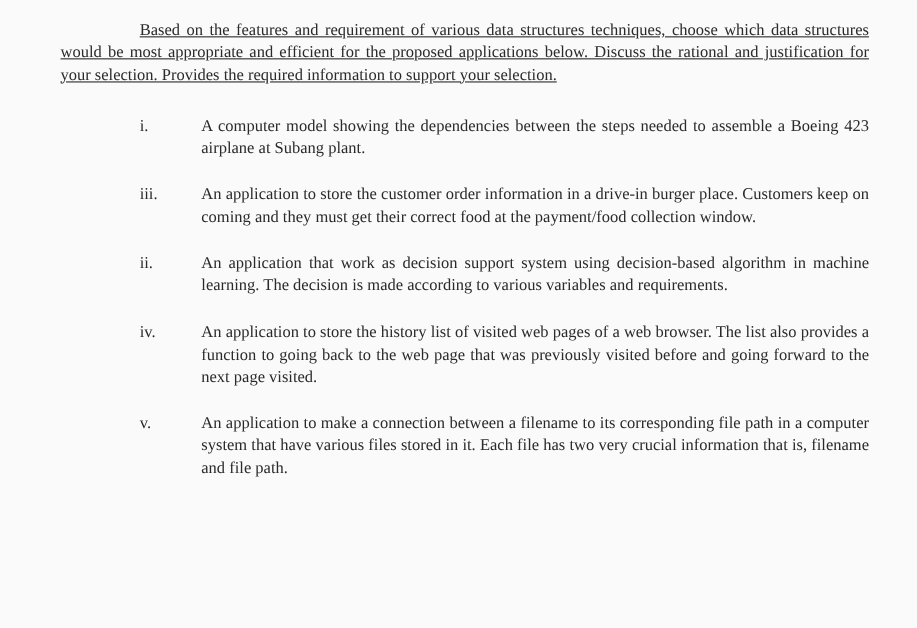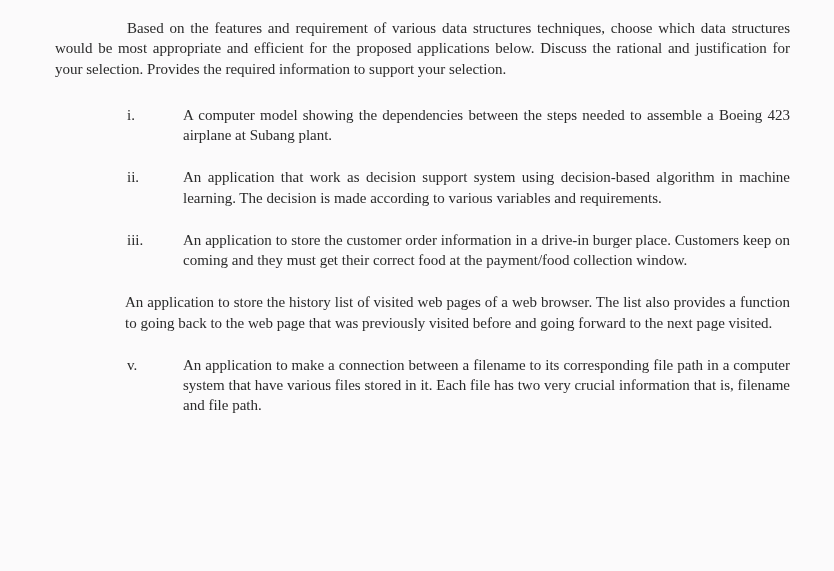--- a/index.html
+++ b/index.html
@@ -15,20 +15,21 @@
       font-size: 15px;
       line-height: 1.35;
       color: #2a2a2a;
       padding: 18px 44px 18px 55px;
       overflow: hidden;
     }
     .intro {
       text-align: justify;
       text-justify: inter-word;
       margin-bottom: 26px;
+      text-decoration: underline;
     }
     .intro-indent {
       display: inline-block;
       width: 72px;
     }
     .list {
       padding-left: 70px;
     }
     .list-item {
       display: flex;
@@ -53,30 +54,31 @@
 </div>
 
 <div class="list">
 
   <div class="list-item">
     <div class="marker">i.</div>
     <div class="item-text">A computer model showing the dependencies between the steps needed to assemble a Boeing 423 airplane at Subang plant.</div>
   </div>
 
   <div class="list-item">
+    <div class="marker">iii.</div>
+    <div class="item-text">An application to store the customer order information in a drive-in burger place. Customers keep on coming and they must get their correct food at the payment/food collection window.</div>
+  </div>
+
+  <div class="list-item">
     <div class="marker">ii.</div>
     <div class="item-text">An application that work as decision support system using decision-based algorithm in machine learning. The decision is made according to various variables and requirements.</div>
   </div>
 
   <div class="list-item">
-    <div class="marker">iii.</div>
-    <div class="item-text">An application to store the customer order information in a drive-in burger place. Customers keep on coming and they must get their correct food at the payment/food collection window.</div>
-  </div>
-
-  <div class="list-item">
+    <div class="marker">iv.</div>
     <div class="item-text">An application to store the history list of visited web pages of a web browser. The list also provides a function to going back to the web page that was previously visited before and going forward to the next page visited.</div>
   </div>
 
   <div class="list-item">
     <div class="marker">v.</div>
     <div class="item-text">An application to make a connection between a filename to its corresponding file path in a computer system that have various files stored in it. Each file has two very crucial information that is, filename and file path.</div>
   </div>
 
 </div>
 

